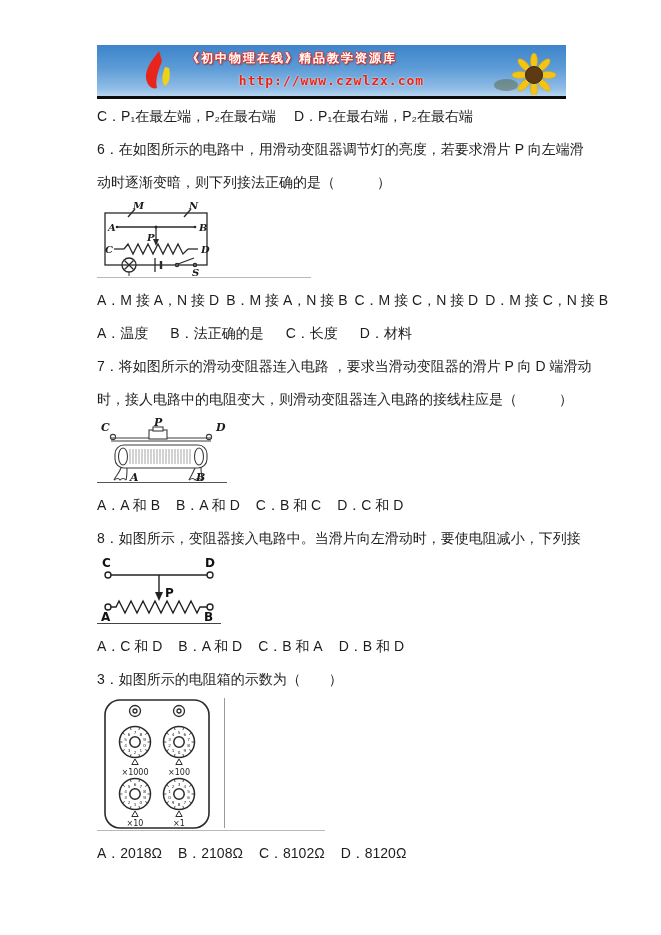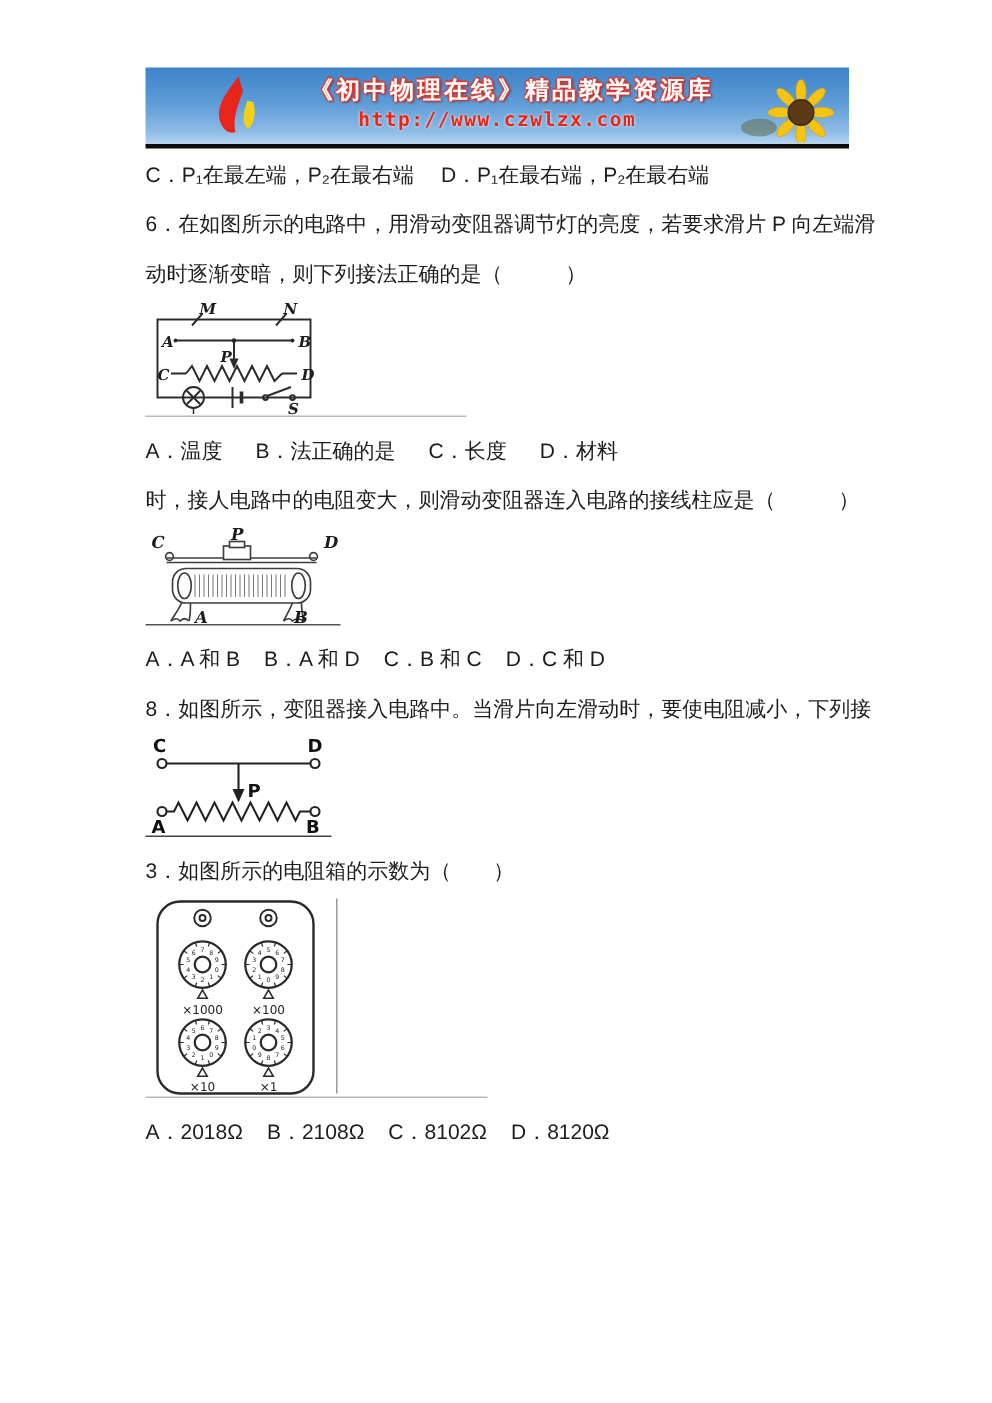--- a/index.html
+++ b/index.html
@@ -2,22 +2,22 @@
 <html><head>
 <meta charset="utf-8">
 <style>
   html,body{margin:0;padding:0;background:#ffffff;}
   body{width:661px;height:935px;position:relative;font-family:"Liberation Sans","DejaVu Sans",sans-serif;color:#1d1d1d;overflow:hidden;}
   .content{position:absolute;left:97px;top:45px;width:469px;}
 
   
   .banner{position:relative;height:51px;overflow:hidden;border-bottom:3px solid #0b0b0b;
           background:linear-gradient(180deg,#3d84cb 0%,#5c9bd6 45%,#8fbce6 85%,#b8d5ef 100%);}
-  .banner-title{position:absolute;left:90px;right:90px;top:5px;text-align:right;
-      font-size:16px;font-weight:bold;letter-spacing:2px;color:#ffffff;
+  .banner-title{position:absolute;left:90px;right:90px;top:5px;text-align:left;
+      font-size:12px;font-weight:bold;letter-spacing:2px;color:#ffffff;
       text-shadow:-1px 0 #e03a2f,1px 0 #e03a2f,0 -1px #e03a2f,0 1px #e03a2f,1px 1px 2px #7a1410;
       font-family:"DejaVu Sans",sans-serif;white-space:nowrap;}
   .banner-url{position:absolute;left:90px;right:90px;top:28px;text-align:center;
       font-size:13px;font-weight:bold;letter-spacing:1px;color:#ee2211;
       text-shadow:0 0 2px #ffffff;font-family:"DejaVu Sans Mono",monospace;white-space:nowrap;}
   .banner-logo{position:absolute;left:38px;top:4px;}
   .banner-flower{position:absolute;right:8px;top:8px;}
 
   
   .line{font-size:14px;line-height:22px;margin-top:11px;white-space:nowrap;}
@@ -108,25 +108,29 @@
         <text x="102" y="30">B</text>
         <text x="50" y="40">P</text>
         <text x="8" y="52">C</text>
         <text x="104" y="52">D</text>
         <text x="95" y="75">S</text>
       </g>
     </svg>
     <div class="artifact-line" style="width:214px"></div>
   </div>
 
+  <div class="line opts">
+    <span class="opt">A．M 接 A，N 接 D</span><span class="opt">B．M 接 A，N 接 B</span><span class="opt">C．M 接 C，N 接 D</span><span class="opt">D．M 接 C，N 接 B</span>
+  </div>
 
   <div class="line opts wide">
     <span class="opt">A．温度</span><span class="opt">B．法正确的是</span><span class="opt">C．长度</span><span class="opt">D．材料</span>
   </div>
 
+  <div class="line">7．将如图所示的滑动变阻器连入电路 ，要求当滑动变阻器的滑片 P 向 D 端滑动</div>
   <div class="line">时，接人电路中的电阻变大，则滑动变阻器连入电路的接线柱应是（　　　）</div>
 
   <div class="fig" style="margin-top:8px">
     <svg width="130" height="64" viewBox="0 0 130 64">
       <g stroke="#3d3d3d" stroke-width="1.1" fill="none">
         <line x1="14" y1="20" x2="114" y2="20"></line>
         <line x1="14" y1="23" x2="114" y2="23"></line>
         <rect x="52" y="12" width="18" height="9" fill="#fff"></rect>
         <rect x="56" y="9" width="10" height="4" fill="#fff"></rect>
         <rect x="18" y="27" width="92" height="23" rx="9"></rect>
@@ -179,20 +183,23 @@
         <text x="5" y="10">C</text>
         <text x="108" y="10">D</text>
         <text x="68" y="40">P</text>
         <text x="4" y="64">A</text>
         <text x="107" y="64">B</text>
       </g>
     </svg>
     <div class="artifact-line" style="width:124px;background:#444"></div>
   </div>
 
+  <div class="line opts mid">
+    <span class="opt">A．C 和 D</span><span class="opt">B．A 和 D</span><span class="opt">C．B 和 A</span><span class="opt">D．B 和 D</span>
+  </div>
 
   <div class="line">3．如图所示的电阻箱的示数为（　　）</div>
 
   <div class="fig" style="margin-top:8px">
     <svg width="122" height="132" viewBox="0 0 122 132">
       <rect x="8" y="2" width="104" height="128" rx="15" fill="none" stroke="#2a2a2a" stroke-width="1.6"></rect>
       <g stroke="#2a2a2a" stroke-width="1.3" fill="none">
         <circle cx="38" cy="13" r="5.5"></circle>
           <circle cx="38" cy="13" r="2"></circle>
         <circle cx="82" cy="13" r="5.5"></circle>

